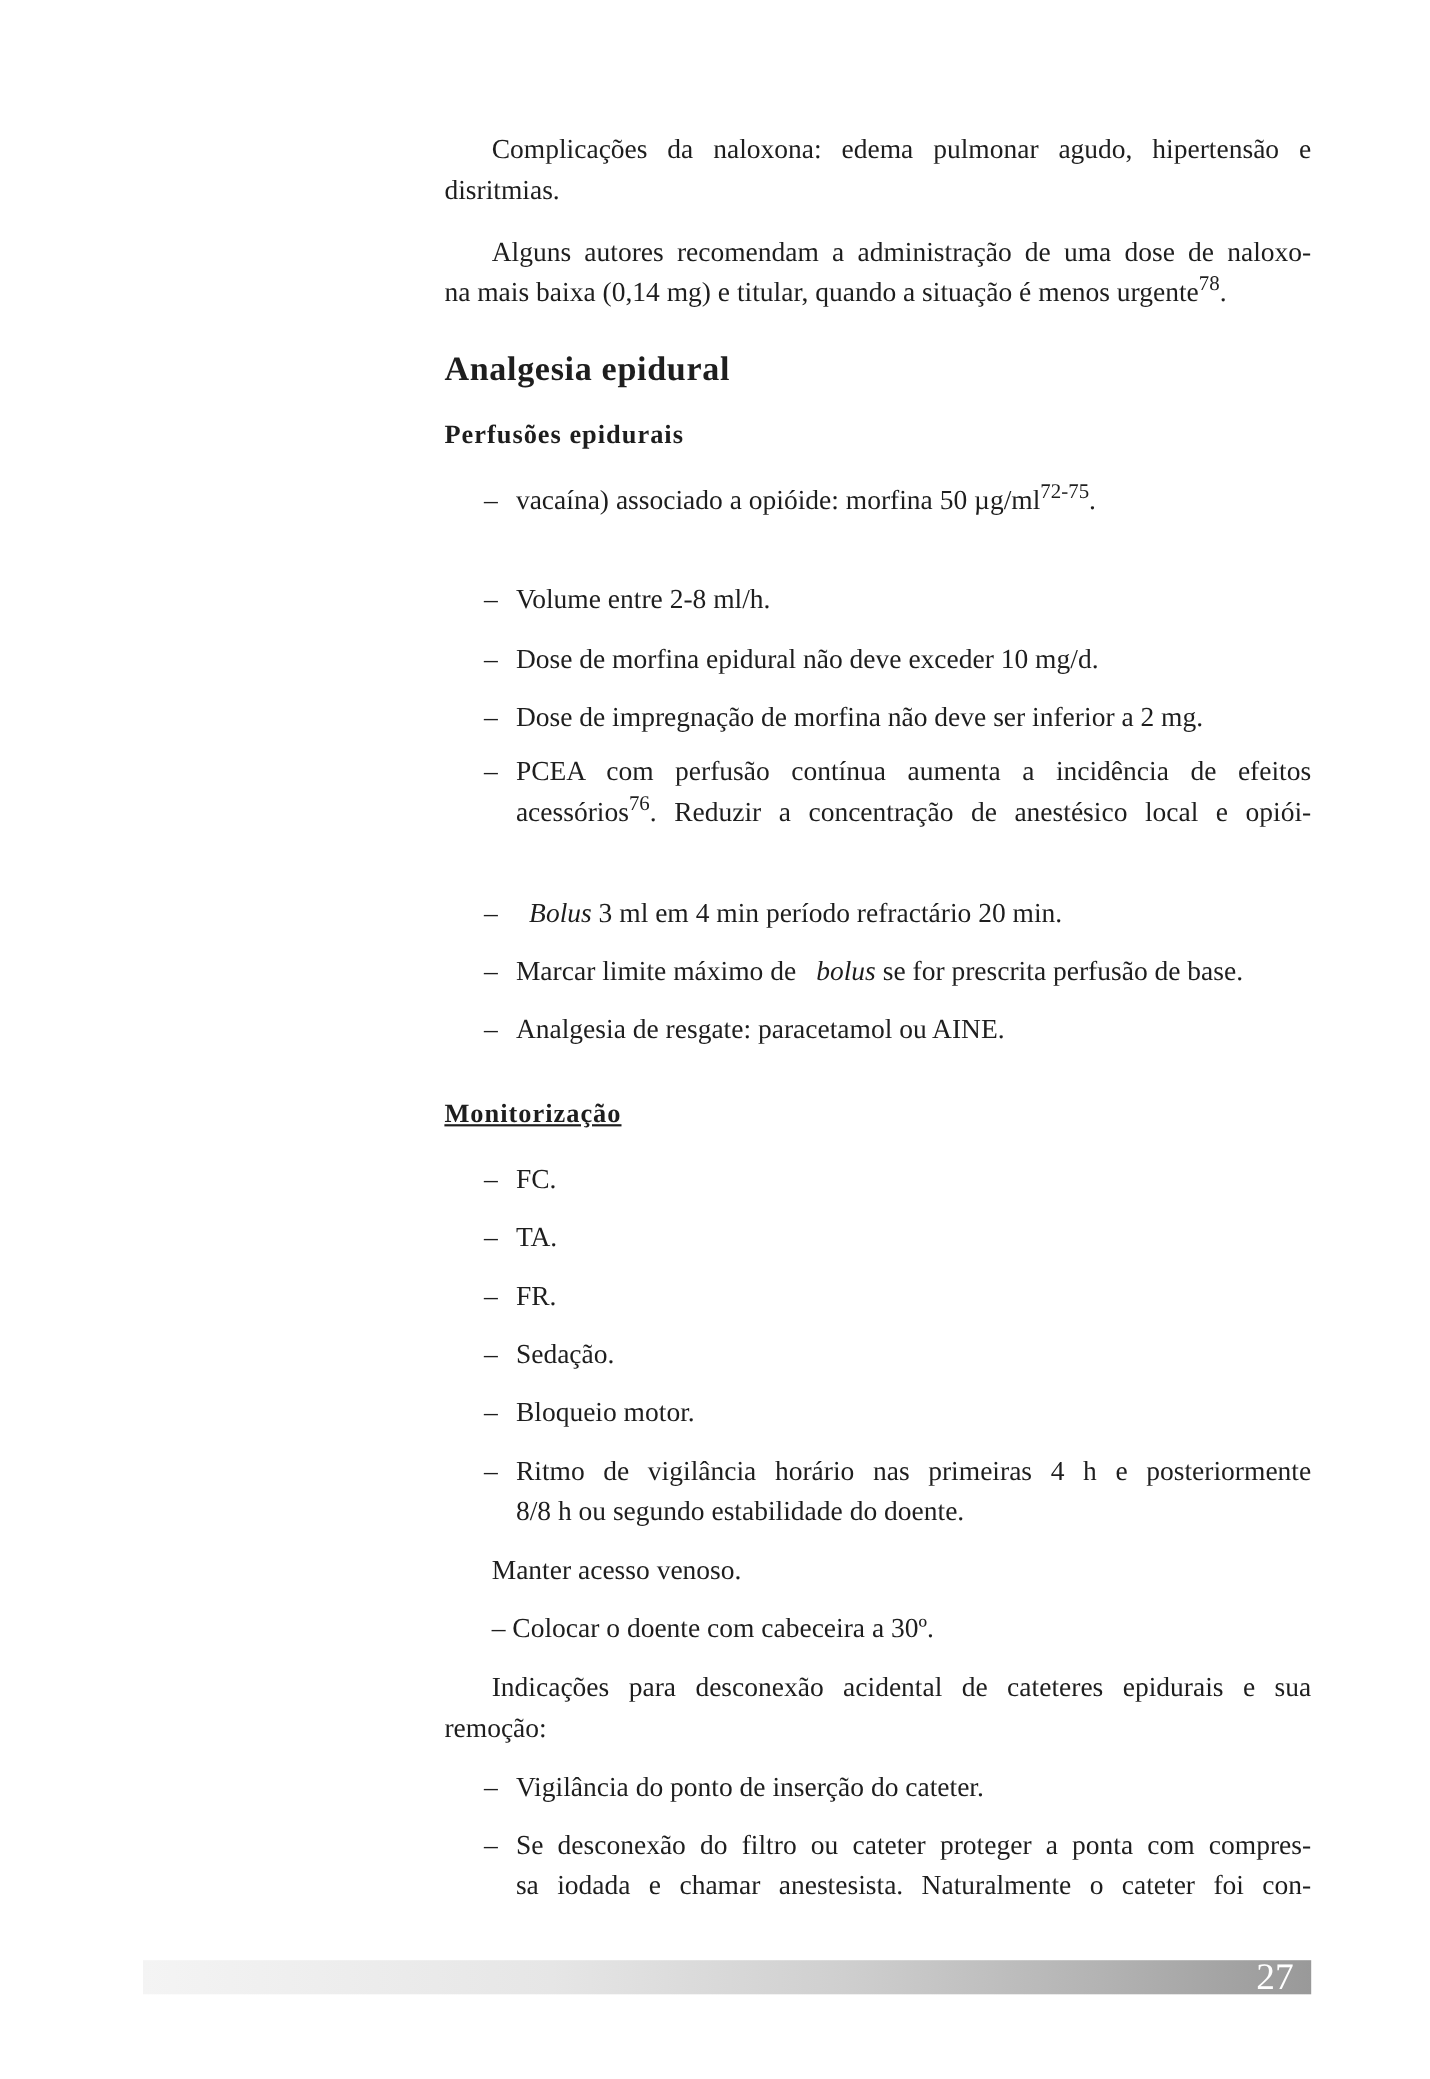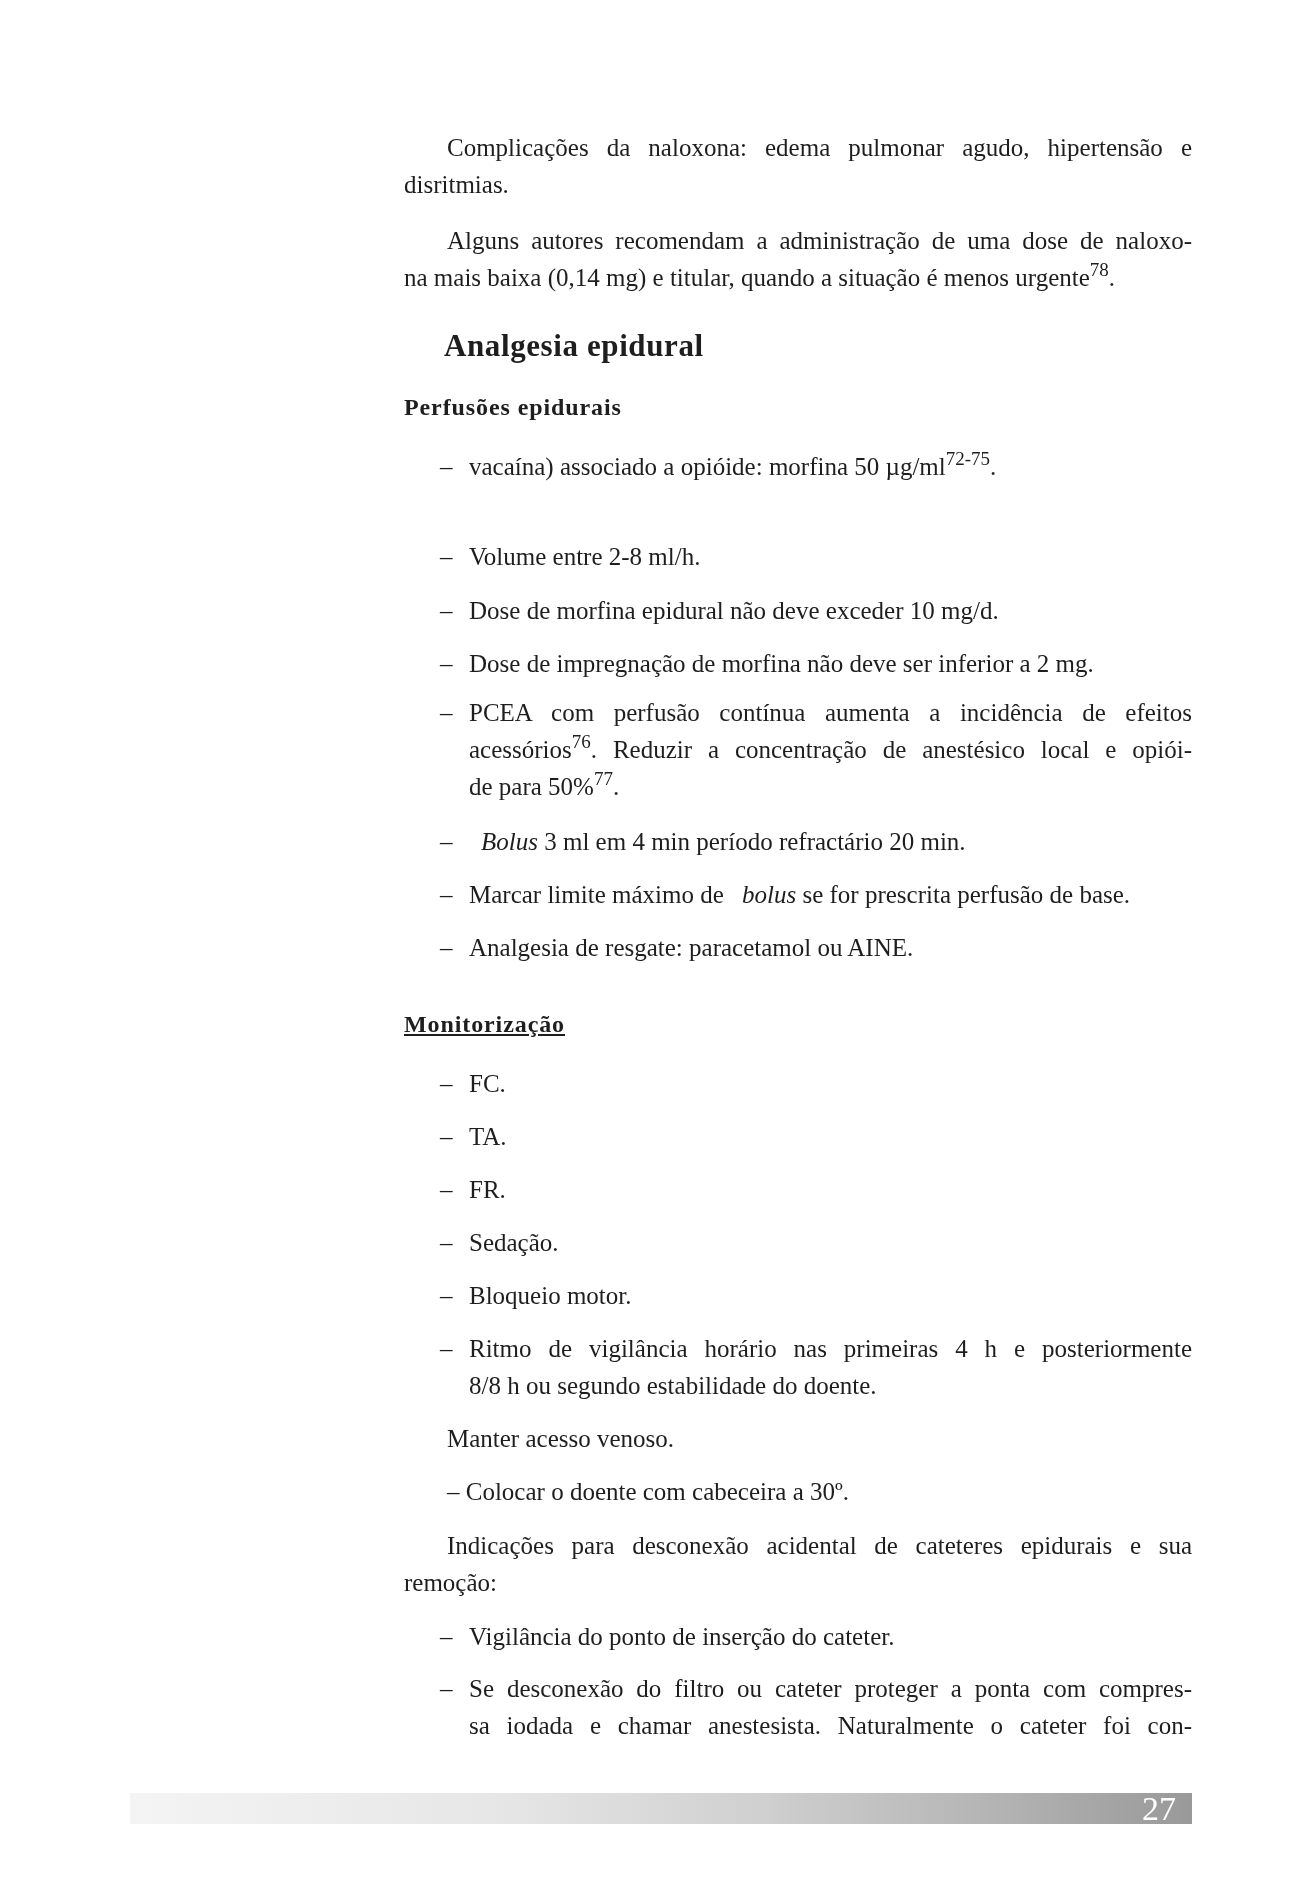--- a/index.html
+++ b/index.html
@@ -1,28 +1,28 @@
 <!DOCTYPE html>
 <html><head>
 <meta charset="utf-8">
 <style>
   html, body { margin: 0; padding: 0; background: #ffffff; }
   body { width: 1300px; height: 1890px; position: relative; overflow: hidden;
          font-family: "Liberation Serif", "DejaVu Serif", serif; color: #1e1e1e; }
-  .page { position: absolute; left: 0; top: 17px; width: 1300px; height: 1336px; }
+  .page { position: absolute; left: 0; top: 6px; width: 1300px; height: 1336px; }
   .blk { position: absolute; left: 404px; width: 788px; }
   .line { display: block; height: 37px; line-height: 37px; font-size: 25px; white-space: nowrap;
           transform-origin: left center; }
   .just { text-align: justify; text-align-last: justify; white-space: normal; overflow: hidden; }
   .indent { padding-left: 43px; }
   .item { position: absolute; left: 440px; width: 752px; }
   .item .dash { position: absolute; left: 0; top: 0; font-size: 25px; line-height: 37px; }
   .item .body { position: absolute; left: 29px; width: 723px; top: 0; }
   .h1 { position: absolute; left: 404px; font-size: 31px; font-weight: bold; line-height: 40px;
-        letter-spacing: 0.6px; margin-left: 40px; }
+        letter-spacing: 0.6px; }
   .h2 { position: absolute; left: 404px; font-size: 24px; font-weight: bold; line-height: 32px;
         letter-spacing: 0.9px; }
   sup { font-size: 19px; line-height: 0; vertical-align: 10px; }
   em { font-style: italic; margin-left: 12px; }
   .footer-bar { position: absolute; left: 130px; top: 1776px; width: 1062px; height: 31px;
                 background: linear-gradient(to right, #f4f4f4 0%, #e6e6e6 35%, #cfcfcf 60%, #b3b3b3 82%, #999999 100%); }
   .page-num { position: absolute; right: 16px; top: 0; line-height: 31px; font-size: 34px; color: #ffffff; }
 </style>
 </head>
 <body>
@@ -69,21 +69,20 @@
     <div class="body">
         <span class="line">Dose de impregnação de morfina não deve ser inferior a 2 mg.</span>
       </div>
   </div>
 
   <div class="item" style="top:677px;">
     <span class="dash">–</span>
     <div class="body">
       <span class="line just">PCEA com perfusão contínua aumenta a incidência de efeitos</span>
       <span class="line just"><span>acessórios</span><sup>76</sup><span>. Reduzir a concentração de anestésico local e opiói-</span></span>
-      <span class="line"><span>de para 50%</span><sup>77</sup><span>.</span></span>
     </div>
   </div>
 
   <div class="item" style="top:806px;">
     <span class="dash">–</span>
     <div class="body">
         <span class="line"><em>Bolus</em><span> 3 ml em 4 min período refractário 20 min.</span></span>
       </div>
   </div>
 

